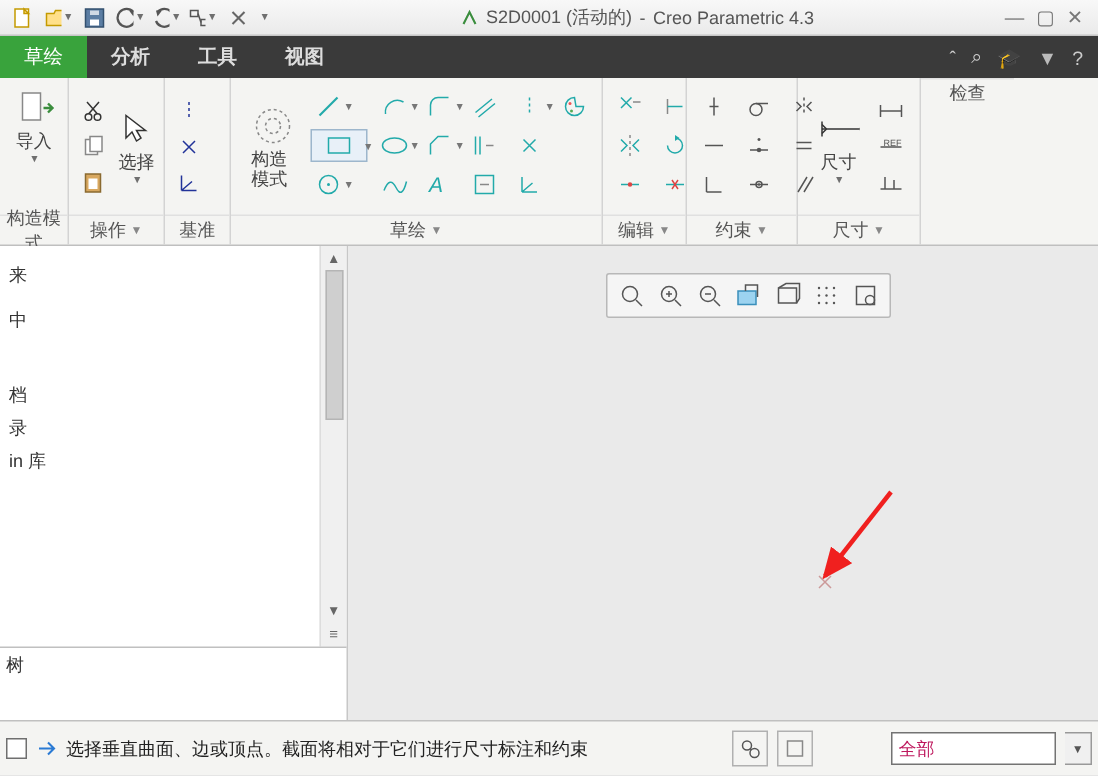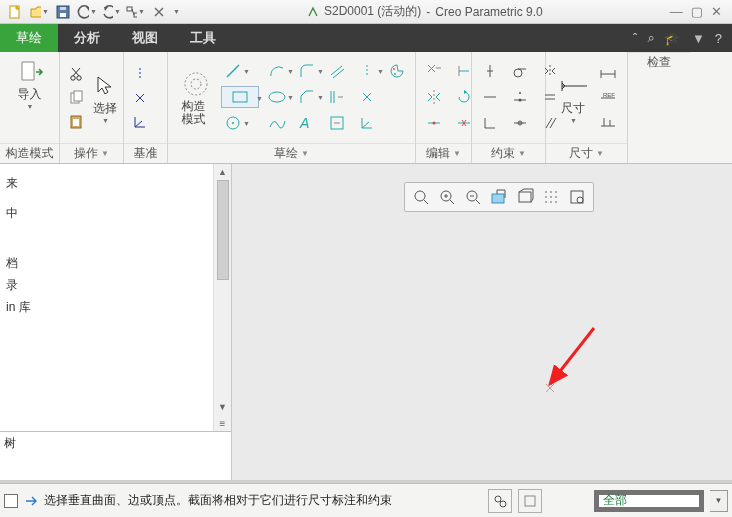--- a/index.html
+++ b/index.html
@@ -46,28 +46,28 @@
 .lp-scroll-track { flex: 1; width: 14px; background: #f0f0f0; position: relative; }
 .lp-scroll-thumb { position: absolute; left: 1px; top: 0; width: 12px; height: 100px; background: #cfcfcf; border: 1px solid #b5b5b5; }
 .lp-bottom { position: absolute; left: 0; right: 0; top: 267px; height: 24px; border-top: 1px solid #c0c0c0; display: flex; align-items: center; padding-left: 4px; font-size: 12px; color: #333; }
 
 .canvas { position: absolute; left: 232px; right: 0; top: 164px; bottom: 37px; background: #eaeaea; }
 .floatbar { position: absolute; top: 18px; left: 172px; height: 30px; background: #f5f5f5; border: 1px solid #b8b8b8; display: flex; align-items: center; padding: 0 4px; gap: 2px; border-radius: 2px; }
 .fb-btn { width: 24px; height: 24px; display: flex; align-items: center; justify-content: center; }
 
 .arrow-shape { position: absolute; left: 304px; top: 158px; pointer-events: none; }
 
-.status { position: absolute; left: 0; right: 0; bottom: 0; height: 37px; display: flex; flex-direction: column; }
+.status { position: absolute; left: 0; right: 0; bottom: 0; height: 37px; display: flex; flex-direction: row; }
 .status-split { height: 3px; background: #d0d0d0; }
 .status-row { flex: 1; background: #f4f4f2; border-top: 1px solid #c0c0c0; display: flex; align-items: center; padding: 0 4px; gap: 6px; }
 .chk { width: 14px; height: 14px; border: 1px solid #6f6f6f; background: #fff; }
 .hint { font-size: 12px; color: #222; flex-shrink: 0; }
 .status-spacer { flex: 1; }
 .status-box { width: 24px; height: 24px; border: 1px solid #b0b0b0; display: flex; align-items: center; justify-content: center; }
-.combo { width: 110px; height: 22px; border: 5px solid #737373; background: #fff; display: flex; align-items: center; padding: 0 4px; font-size: 12px; color: #15803d; }
+.combo { width: 110px; height: 22px; border: 1px solid #737373; background: #fff; display: flex; align-items: center; padding: 0 4px; font-size: 12px; color: #be185d; }
 .combo-dd { width: 18px; height: 22px; border: 1px solid #999; border-left: none; background: #f0f0f0; display: flex; align-items: center; justify-content: center; font-size: 8px; color: #555; }
 
 svg { display: block; }
 </style>
 </head>
 <body>
 
 <div class="qat">
   <div class="qat-btn">
       <svg width="16" height="16">
@@ -115,47 +115,47 @@
         <path d="M3 3 L11 11 M11 3 L3 11" stroke="#666" stroke-width="1.4"></path>
       </svg>
     </div>
   <span class="caret-sm">▼</span>
   <div class="title-area">
     <svg width="12" height="12">
         <path d="M2 10 L6 2 L10 10" fill="none" stroke="#3a8d3d" stroke-width="1.4"></path>
       </svg>
     <span class="tt">S2D0001 (活动的)</span>
     <span class="tt">-</span>
-    <span class="tt">Creo Parametric 9.0</span>
+    <span class="tt">Creo Parametric 4.3</span>
   </div>
   <div class="win-controls">
     <span>—</span>
     <span>▢</span>
     <span>✕</span>
   </div>
 </div>
 
 <div class="tabstrip">
   <div class="tab active">草绘</div>
   <div class="tab alt">分析</div>
+  <div class="tab alt">工具</div>
   <div class="tab alt">视图</div>
-  <div class="tab alt">工具</div>
   <div class="tab-spacer"></div>
   <div class="tab-right">
     <span>ˆ</span>
     <span>⌕</span>
     <span>🎓</span>
     <span class="caret-sm" style="color:#bbb">▼</span>
     <span>?</span>
   </div>
 </div>
 
 <div class="ribbon">
 
-  <div class="rgroup" style="width:60px">
+  <div class="rgroup" style="width:46px">
     <div class="rgroup-body" style="flex-direction:column;gap:2px">
       <div class="bigbtn">
         <div class="ico">
             <svg width="28" height="28">
               <path d="M6 4 L18 4 L18 22 L6 22 Z" fill="#fff" stroke="#888"></path>
               <path d="M20 14 L26 14 M23 11 L26 14 L23 17" stroke="#3a8d3d" stroke-width="1.6" fill="none"></path>
             </svg>
           </div>
         <div class="lbl">导入</div>
         <span class="caret-sm">▼</span>

